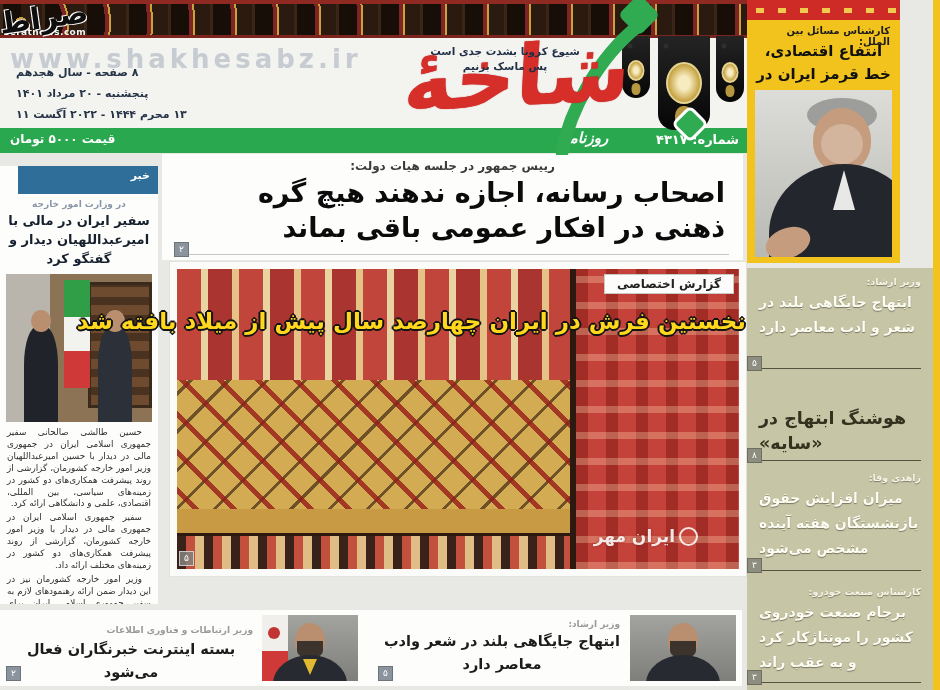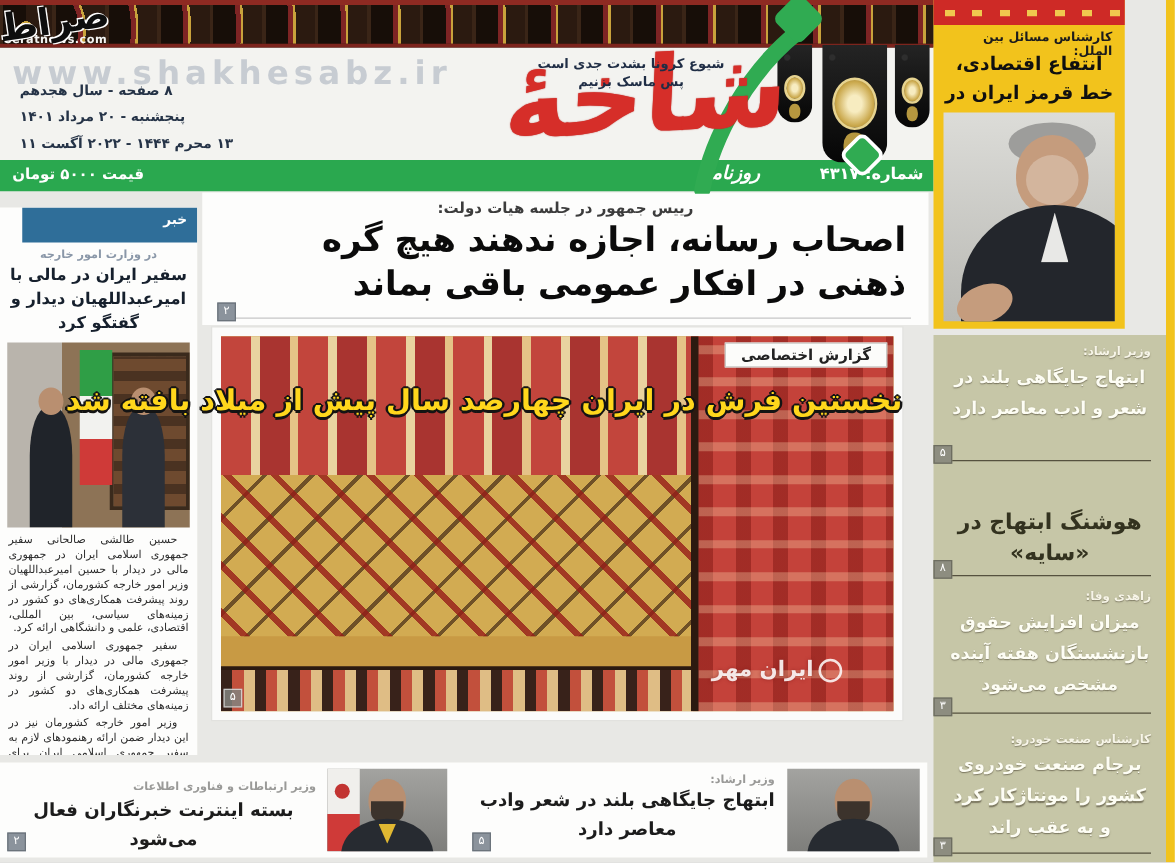--- a/index.html
+++ b/index.html
@@ -89,21 +89,21 @@
   .la-photo .flag{position:absolute;left:58px;top:6px;width:26px;height:108px;
     background:linear-gradient(180deg,#2f9e46 0 34%,#f2f2ef 34% 66%,#cf3a38 66% 100%);}
   .la-photo .man{position:absolute;width:34px;height:96px;bottom:0;background:#20242a;border-radius:40% 40% 0 0;}
   .la-photo .man::before{content:"";position:absolute;left:50%;top:-16px;transform:translateX(-50%);width:20px;height:22px;border-radius:50%;background:#b98f70;}
   .la-photo .m1{left:18px;}
   .la-photo .m2{left:92px;background:#2c3038;}
   .la-body{padding:0 7px;font-size:8.8px;line-height:11.9px;color:#2d2d2d;text-align:justify;}
   .la-body p{margin:0 0 2px 0;text-indent:9px;}
 
   
-  .carpet-card{position:absolute;left:170px;top:262px;width:552px;height:314px;background:#fbfbfa;z-index:1;box-shadow:0 0 0 1px #e2e2df;}
+  .carpet-card{position:absolute;left:170px;top:262px;width:552px;height:314px;background:#fbfbfa;z-index:1;box-shadow:0 0 0 1px #e2e2df;padding-left:24px;}
   .carpet{position:absolute;inset:7px;background:#c89a44;overflow:hidden;}
   .cp{position:absolute;}
   .cp-top{top:0;left:0;right:29%;height:37%;
     background:repeating-linear-gradient(90deg,#c2453c 0 24px,#e9d3a0 24px 31px,#a93430 31px 55px,#e5c387 55px 62px);
     border-bottom:5px solid #6e2418;}
   .cp-mid{top:37%;left:0;right:29%;height:43%;background-color:#d2ab52;
     background-image:
       repeating-linear-gradient(45deg,rgba(0,0,0,0) 0 11px,rgba(150,28,24,.8) 11px 16px,rgba(0,0,0,0) 16px 27px),
       repeating-linear-gradient(-45deg,rgba(0,0,0,0) 0 11px,rgba(58,32,16,.65) 11px 14px,rgba(0,0,0,0) 14px 27px);}
   .cp-bot{bottom:0;left:0;right:29%;height:11%;
@@ -122,21 +122,21 @@
     text-shadow:0 0 3px rgba(120,20,20,.6);}
   .photo-mark::before{content:"";display:inline-block;width:15px;height:15px;border:2px solid rgba(255,255,255,.85);
     border-radius:50%;vertical-align:middle;margin-left:4px;}
   .img-badge{position:absolute;left:9px;bottom:10px;z-index:3;width:13px;height:13px;background:rgba(130,130,126,.85);
     border:1px solid rgba(255,255,255,.6);color:#fff;font-size:9px;line-height:13px;text-align:center;}
 
   
   .sidebar{position:absolute;left:747px;top:268px;width:186px;height:422px;background:#c6c6a7;z-index:1;}
   .sb-kicker{position:absolute;right:12px;left:12px;text-align:right;font-size:9.5px;font-weight:bold;color:#f7f5e8;
     text-shadow:0 1px 1px rgba(95,90,70,.7);}
-  .sb-headline{position:absolute;right:12px;left:12px;text-align:center;font-size:14px;line-height:25px;font-weight:bold;color:#fdfdf4;
+  .sb-headline{position:absolute;right:12px;left:12px;text-align:left;font-size:14px;line-height:25px;font-weight:bold;color:#fdfdf4;
     text-shadow:0 1px 1px rgba(95,90,70,.75);}
   .sb-headline.dark{color:#33321f;font-size:17.5px;text-shadow:none;}
   .sb-div{position:absolute;left:0;right:12px;display:flex;align-items:flex-end;direction:ltr;}
   .sb-div .pg-badge{background:#8d8d80;border-color:#6d6d60;}
   .sb-div .rule-line{border-color:#55513f;}
 
   
   .bottom-card{position:absolute;left:0;top:610px;width:742px;height:76px;background:#fdfdfc;z-index:1;}
   .ba{position:absolute;top:0;height:76px;}
   .ba-photo{position:absolute;top:5px;overflow:hidden;background:linear-gradient(180deg,#a3a3a0,#7e7e7b);}

